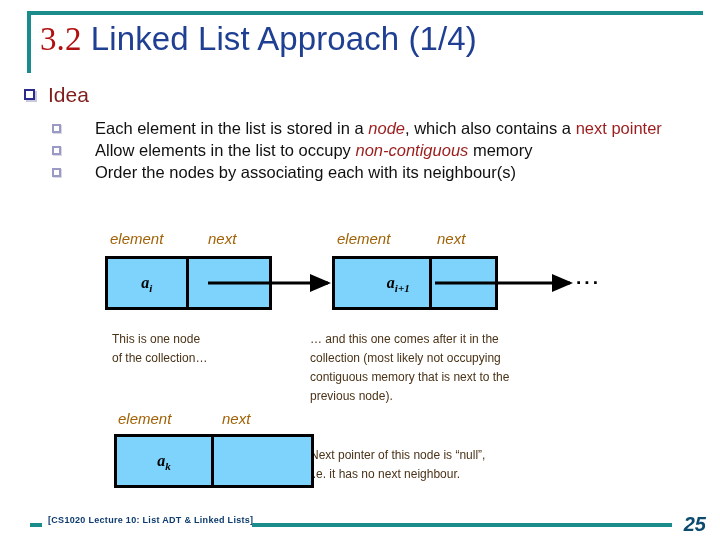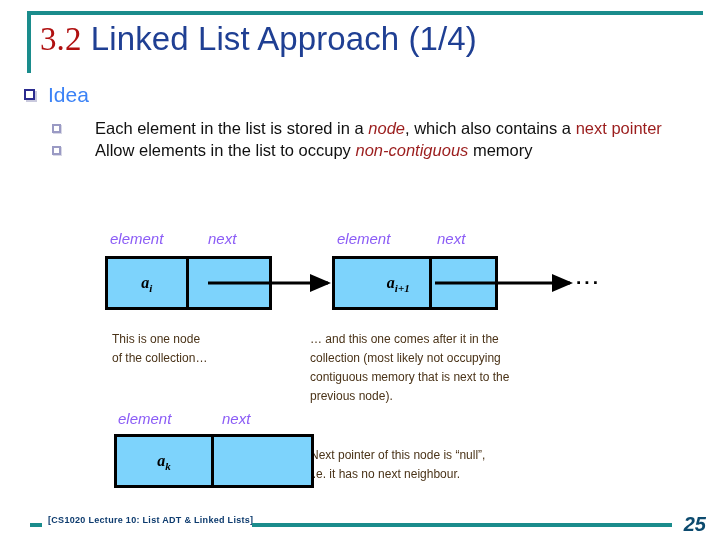--- a/index.html
+++ b/index.html
@@ -64,21 +64,21 @@
   .bullet-sq-lg {
     width: 11px;
     height: 11px;
     border: 2px solid #2b2b8f;
     box-shadow: 2px 2px 0 0 #c9c9dd;
     margin-right: 13px;
     box-sizing: border-box;
   }
   .idea-label {
     font-size: 21px;
-    color: #3b82f6;
+    color: #7f1d1d;
     line-height: 1;
   }
 
   .sub-list {
     position: absolute;
     left: 52px;
     top: 118px;
     width: 650px;
   }
   .sub-item {
@@ -111,21 +111,21 @@
     font-style: normal;
   }
 
   
   .diagram { position: absolute; left: 0; top: 0; width: 720px; height: 540px; pointer-events: none; }
 
   .lbl-elem-next {
     position: absolute;
     font-size: 15px;
     font-style: italic;
-    color: #8b5cf6;
+    color: #a16207;
     white-space: nowrap;
   }
 
   .node {
     position: absolute;
     border: 3px solid #000;
     box-sizing: border-box;
     background: #7dd3fc;
     display: flex;
   }
@@ -235,20 +235,24 @@
     <div class="sub-item">
       <span class="bullet-sq-sm"></span>
       <span class="sub-text"><span>Each element in the list is stored in a </span><span class="em-red">node</span><span>, which also contains a </span><span class="red-plain">next pointer</span></span>
     </div>
 
     <div class="sub-item">
       <span class="bullet-sq-sm"></span>
       <span class="sub-text"><span>Allow elements in the list to occupy </span><span class="em-red">non-contiguous</span><span> memory</span></span>
     </div>
 
+    <div class="sub-item">
+      <span class="bullet-sq-sm"></span>
+      <span class="sub-text"><span>Order the nodes by associating each with its neighbour(s)</span></span>
+    </div>
 
   </div>
 
   <div class="lbl-elem-next" style="left:110px; top:230px;">element</div>
   <div class="lbl-elem-next" style="left:208px; top:230px;">next</div>
   <div class="lbl-elem-next" style="left:337px; top:230px;">element</div>
   <div class="lbl-elem-next" style="left:437px; top:230px;">next</div>
 
   <div class="node" style="left:105px; top:256px; width:167px; height:54px;">
     <div class="cell-elem">

